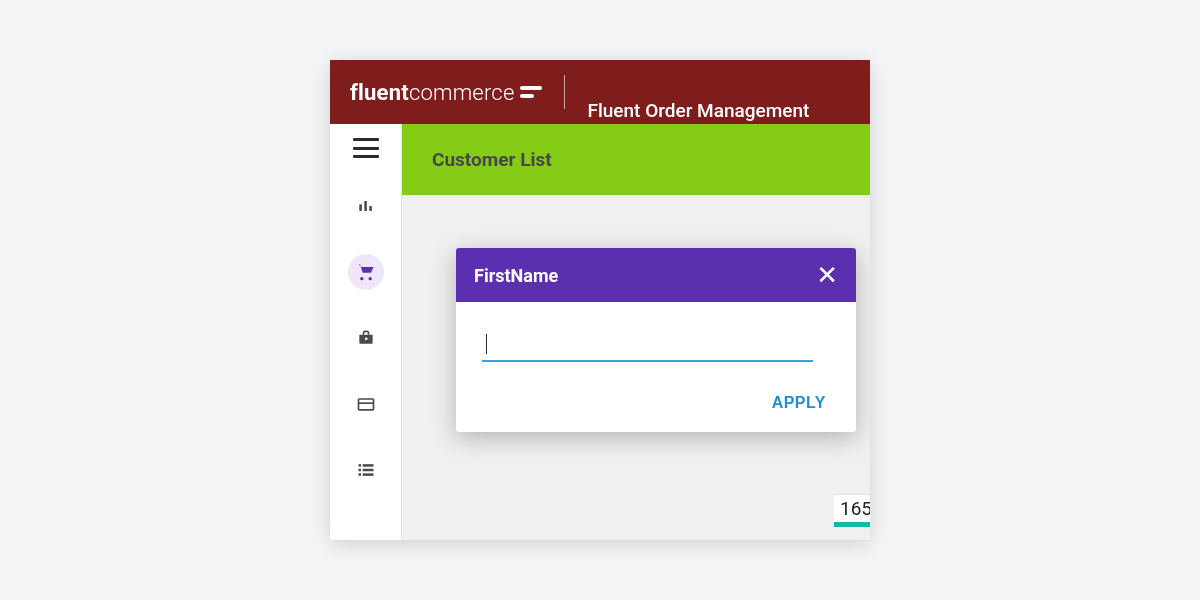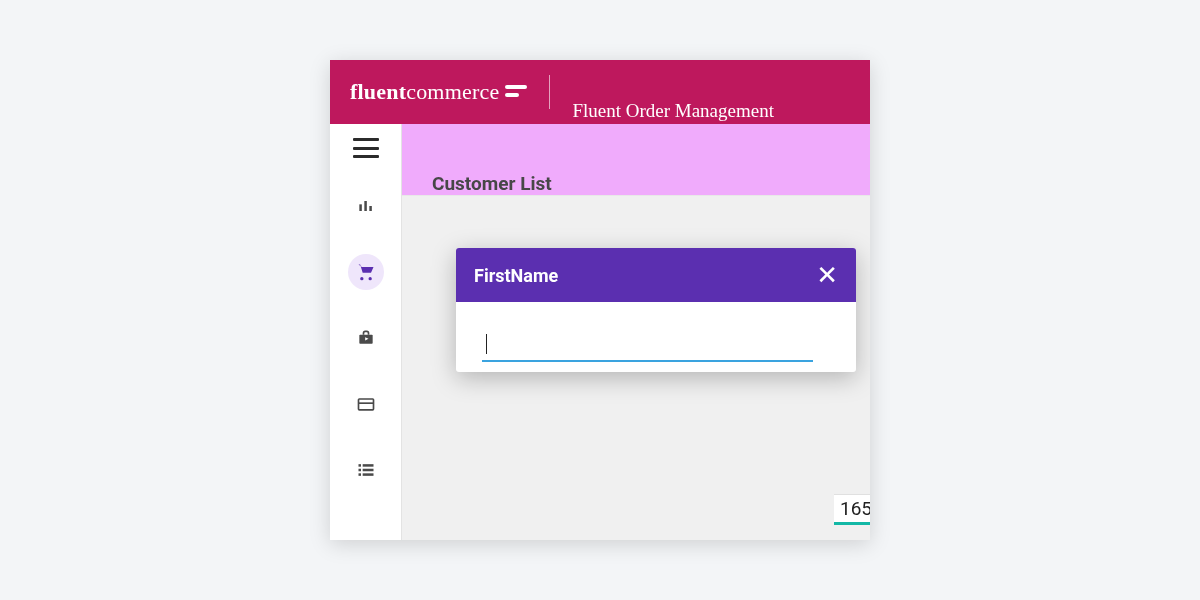--- a/index.html
+++ b/index.html
@@ -16,26 +16,25 @@
   .app-frame {
     width: 540px;
     height: 480px;
     background: #fff;
     box-shadow: 0 4px 20px rgba(0,0,0,0.15);
     position: relative;
     overflow: hidden;
   }
   .top-banner {
     height: 64px;
-    background: #be185d;
+    background: #7f1d1d;
     display: flex;
     align-items: center;
     padding: 0 20px;
     color: #fff;
-    font-family: Liberation Serif, serif;
   }
   .brand {
     display: flex;
     align-items: baseline;
     font-size: 22px;
     letter-spacing: 0.2px;
   }
   .brand .bold { font-weight: 700; }
   .brand .light { font-weight: 300; }
   .brand-mark {
@@ -94,42 +93,42 @@
     background: #efe6fb;
     color: #5b2fb0;
   }
   .side-icon svg { width: 20px; height: 20px; }
   .main-area {
     flex: 1;
     background: #f0f0f0;
     position: relative;
   }
   .page-header {
-    background: #f0abfc;
+    background: #84cc16;
     height: 72px;
     display: flex;
-    align-items: flex-end;
+    align-items: center;
     padding: 0 30px;
     border-bottom: 1px solid #e8e8e8;
   }
   .page-title {
     font-size: 19px;
     font-weight: 700;
     color: #474747;
   }
   .table-cell-frag {
     position: absolute;
     right: -2px;
     top: 370px;
     font-size: 19px;
     color: #222;
     background: #fff;
     padding: 2px 0 2px 6px;
     border-top: 1px solid #e0e0e0;
-    border-bottom: 3px solid #14b8a6;
+    border-bottom: 5px solid #14b8a6;
   }
   
   .popover {
     position: absolute;
     top: 188px;
     left: 126px;
     width: 400px;
     background: #fff;
     border-radius: 3px;
     box-shadow: 0 6px 24px rgba(0,0,0,0.25);
@@ -266,15 +265,18 @@
     <div class="popover-header">
       <div class="popover-title">FirstName</div>
       <div class="close-x">✕</div>
     </div>
     <div class="popover-body">
       <div style="position:relative;">
         <input class="text-input" type="text" value="" style="">
         <span class="caret-fake" style="position:absolute;left:2px;top:4px;"></span>
       </div>
     </div>
+    <div class="popover-actions">
+      <button class="apply-btn">APPLY</button>
+    </div>
   </div>
 
 </div>
 
 </body></html>

